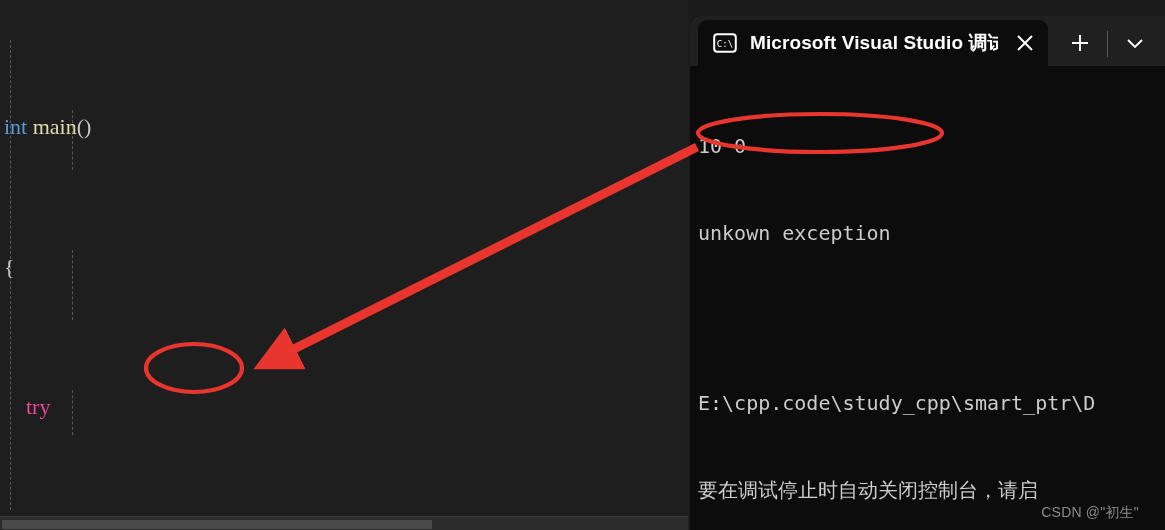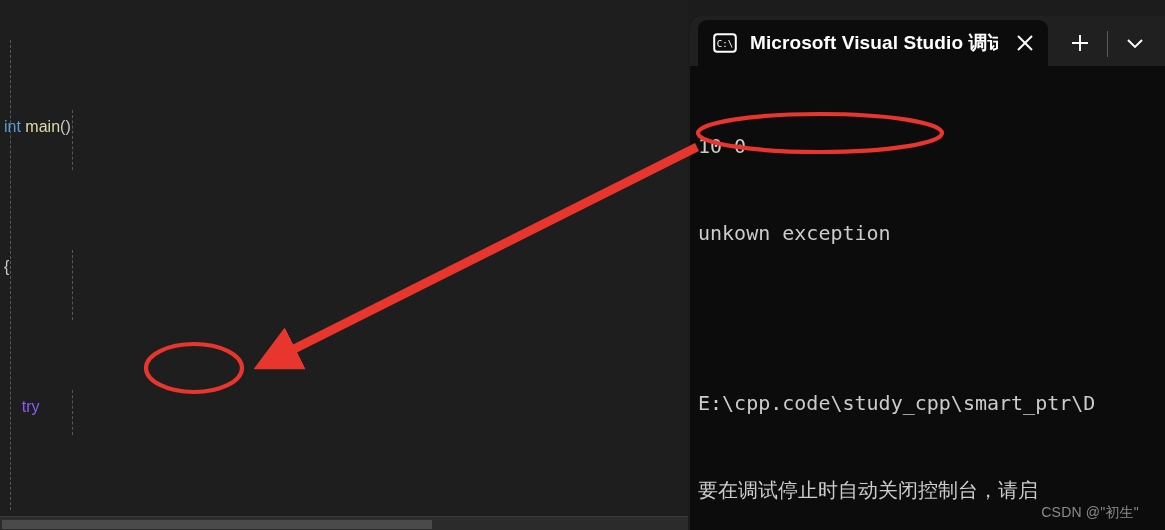--- a/index.html
+++ b/index.html
@@ -23,28 +23,28 @@
     left: 0; top: 0;
     width: 688px; height: 530px;
     background: #1e1e1e;
     overflow: hidden;
   }
   #code {
     position: absolute;
     left: 0; top: 0;
     width: 688px; height: 516px;
     padding: 4px 0 0 0;
-    font-family: Liberation Sans, sans-serif;
-    font-size: 16px;
+    font-family: Liberation Serif, serif;
+    font-size: 22px;
     line-height: 35px;
     white-space: pre;
     color: #d4d4d4;
   }
   .ln { position: relative; height: 35px; padding-left: 4px; }
-  .tok-kw      { color: #8b5cf6; }        
+  .tok-kw      { color: #ec4899; }        
   .tok-type    { color: #569cd6; }        
   .tok-fn      { color: #dcdcaa; }        
   .tok-punct   { color: #cfcfcf; }
   .tok-brace   { color: #c8c8c8; }
 
   
   .guide {
     position: absolute;
     top: 0; bottom: 0;
     width: 0;

